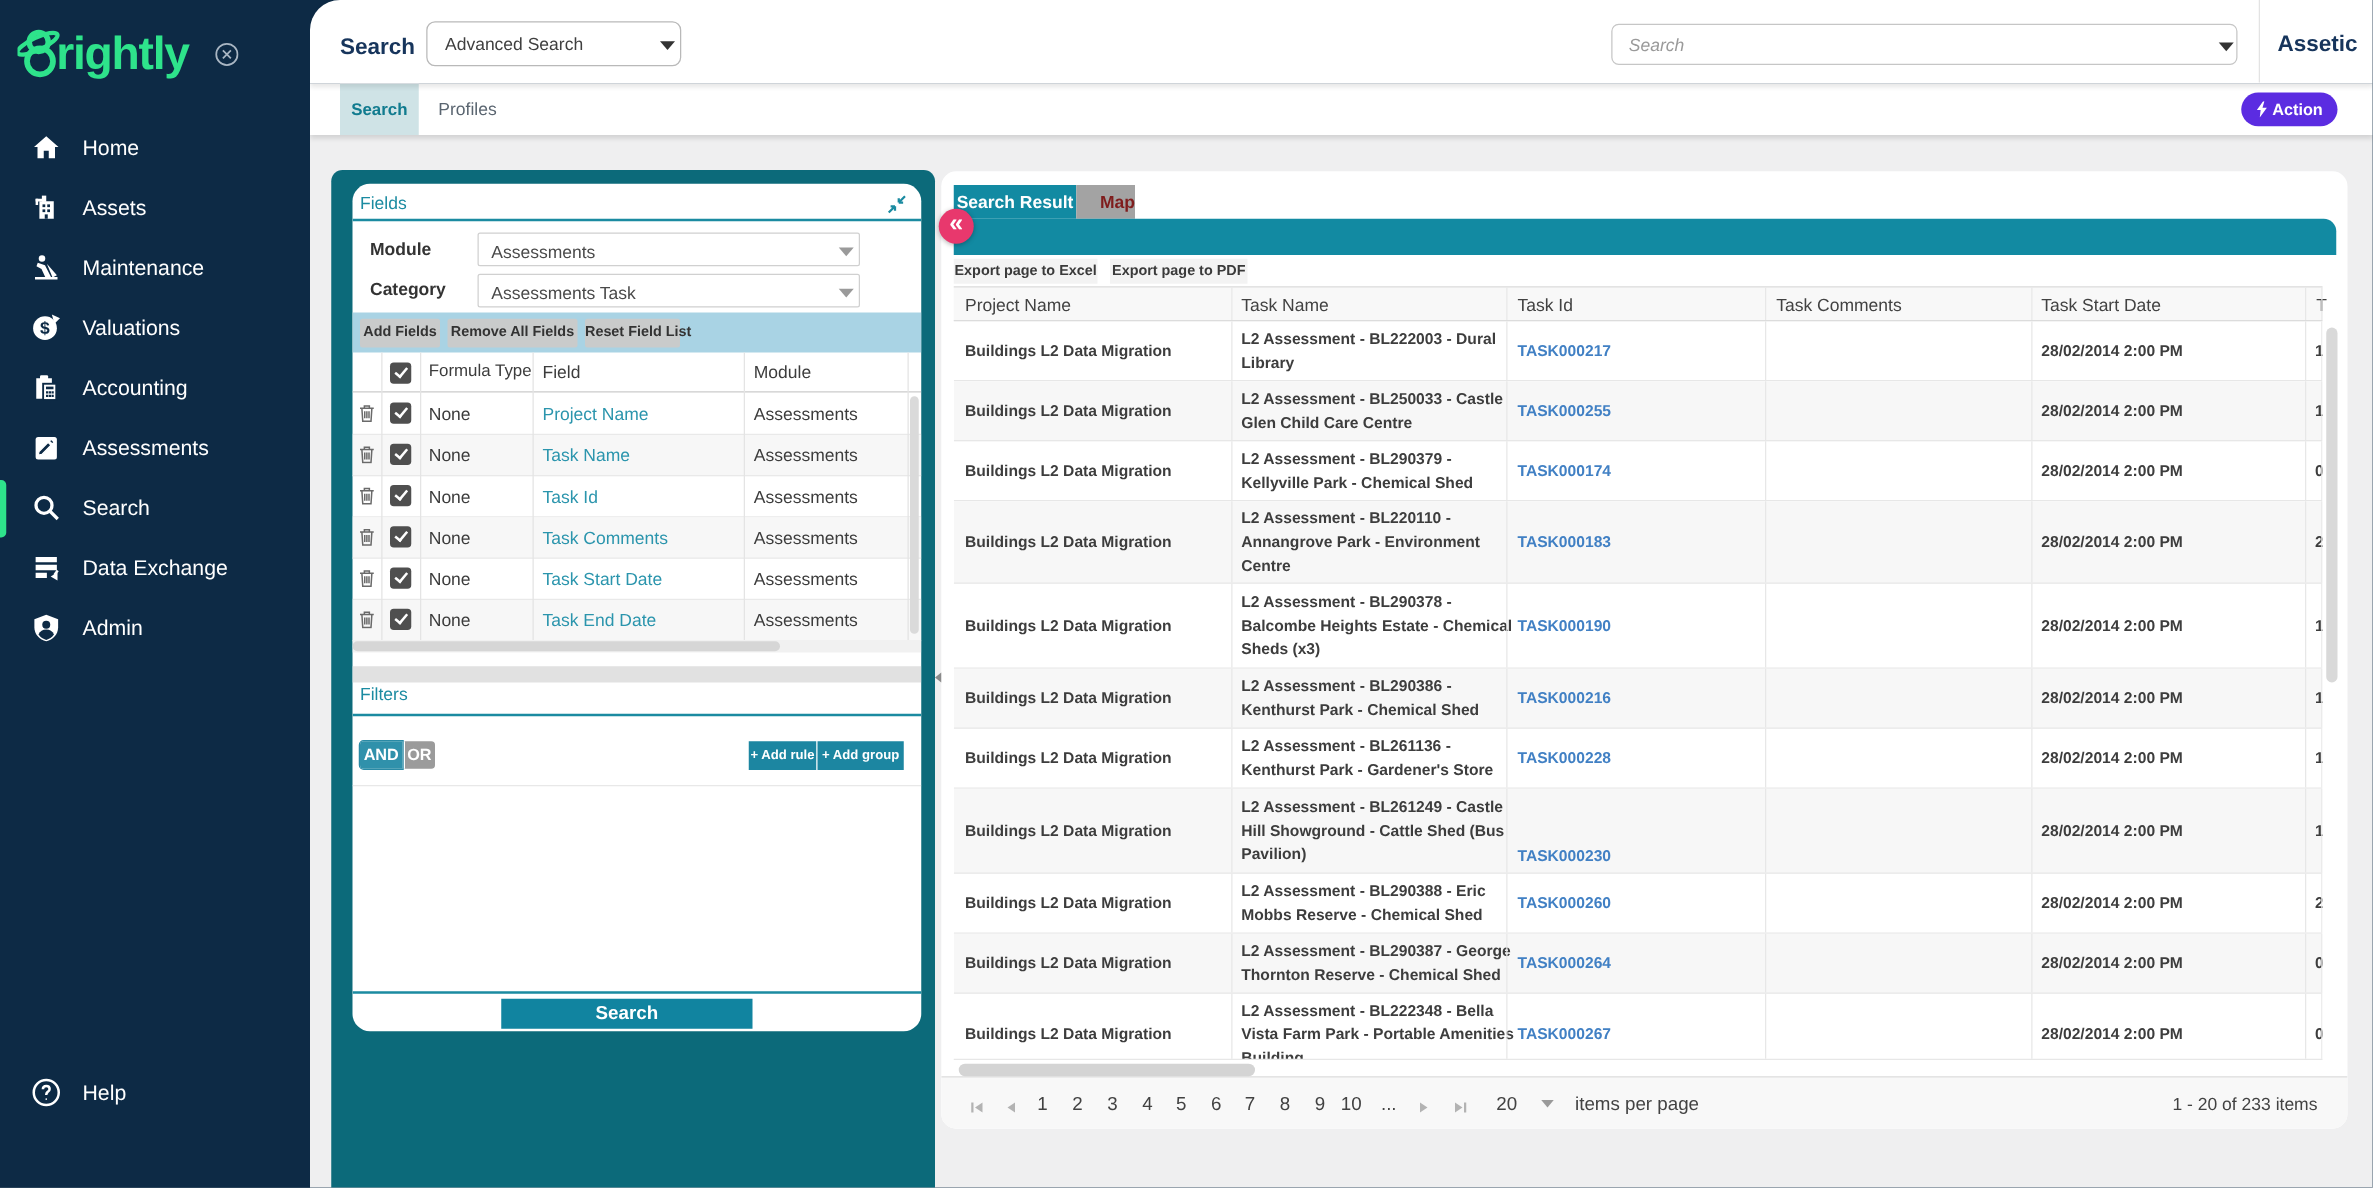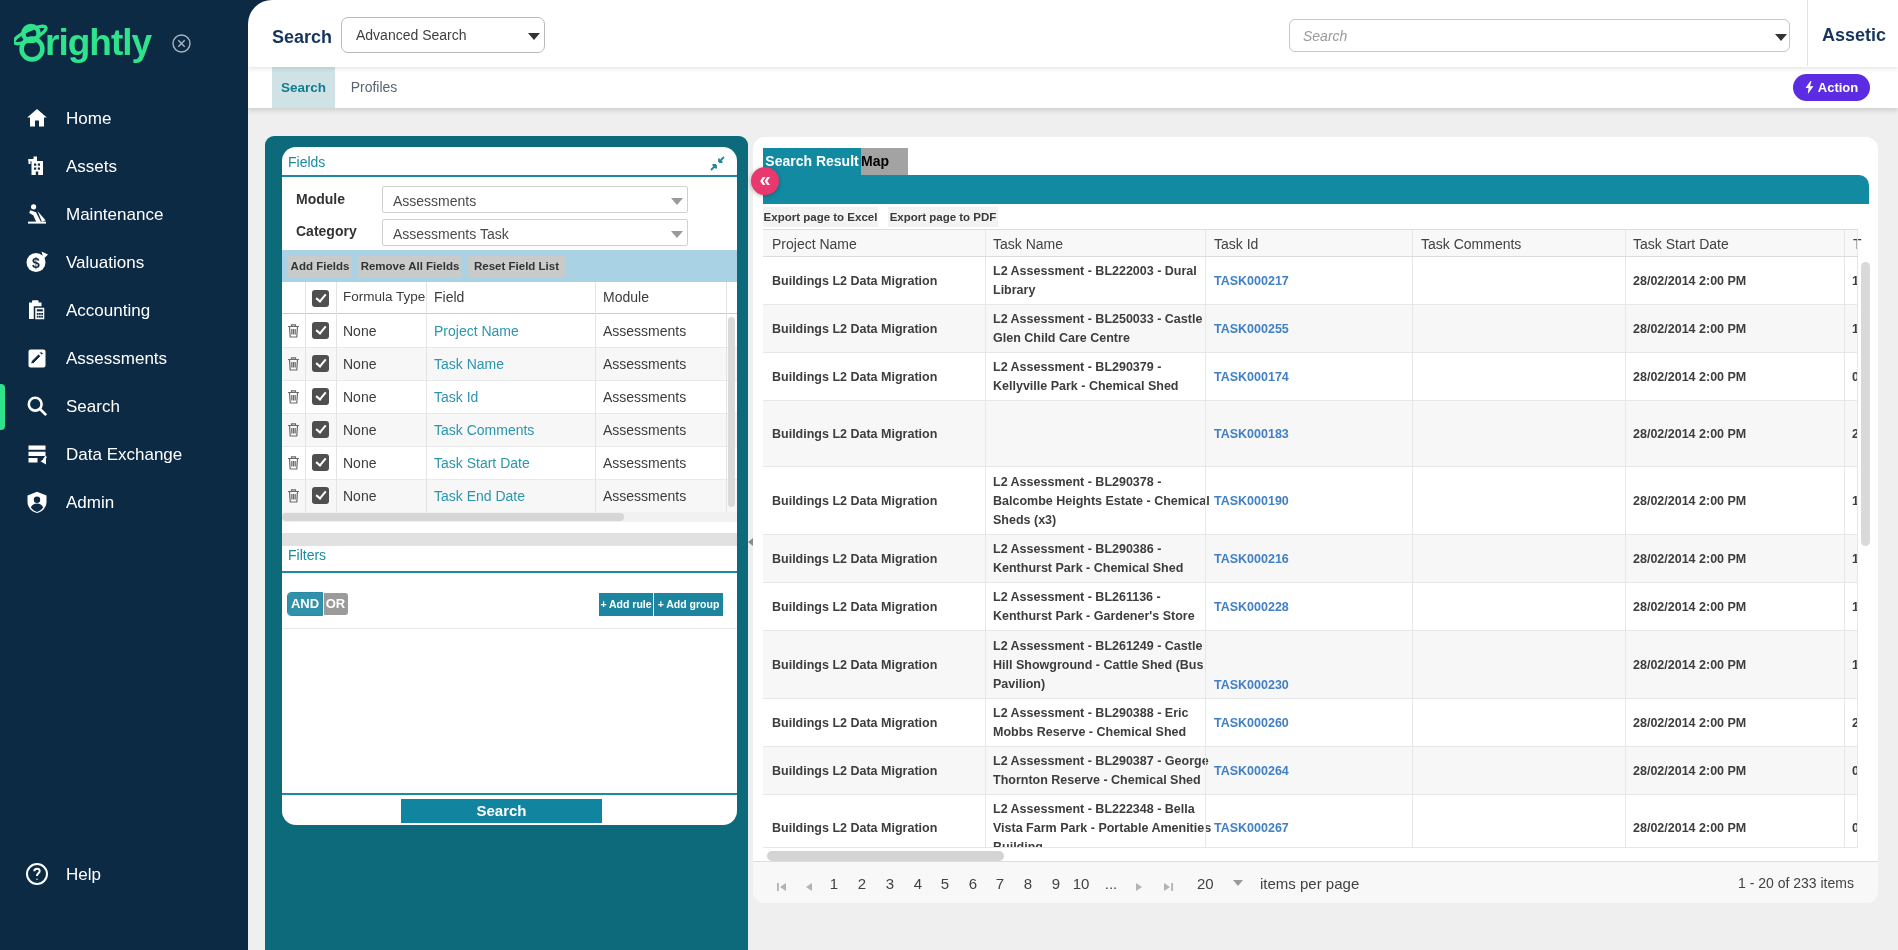--- a/index.html
+++ b/index.html
@@ -66,21 +66,21 @@
 #lhsbtrack { position:absolute; left:0; top:365px; width:455px; height:10px; background:#f1f1f1; }
 #lhsb { position:absolute; left:0; top:1px; width:342px; height:8px; background:#d6d6d6; border-radius:4px; }
 #lsplit { position:absolute; left:0; top:386px; width:455px; height:13px; background:#e1e1e1; }
 #andbtn { position:absolute; left:6px; top:446px; width:34px; height:22px; outline:1px solid #2a8aa5; background:#3091ab; color:#fff; font-size:13px; font-weight:bold; text-align:center; line-height:22px; border-radius:3px 0 0 3px; }
 #orbtn { position:absolute; left:40.5px; top:446px; width:25px; height:22px; background:#9b9b9b; color:#fff; font-size:13px; font-weight:bold; text-align:center; line-height:22px; border-radius:0 3px 3px 0; border-left:1px solid #fff; }
 .addbtn { position:absolute; top:446px; height:23px; background:#1c86a1; color:#fff; font-size:10.5px; font-weight:bold; text-align:center; line-height:23px; white-space:nowrap; }
 #lsearchbtn { position:absolute; left:119px; top:652px; width:201px; height:24px; background:#1184a0; color:#fff; font-size:15px; font-weight:bold; text-align:center; line-height:24px; }
 
 
 #rtab1 { position:absolute; left:10px; top:11px; width:98px; height:27px; background:#128aa2; color:#fff; font-size:14px; font-weight:bold; text-align:center; line-height:27px; white-space:nowrap; }
-#rtab2 { position:absolute; left:108px; top:11px; width:47px; height:27px; background:#a3a3a3; color:#000000; font-size:14px; font-weight:bold; text-align:left; line-height:27px; }
+#rtab2 { position:absolute; left:108px; top:11px; width:47px; height:27px; background:#a3a3a3; color:#7f1d1d; font-size:14px; font-weight:bold; text-align:right; line-height:27px; }
 #rtealbar { position:absolute; left:10px; top:38px; width:1106px; height:29px; background:#128aa2; border-radius:0 10px 0 0; }
 .expbtn { position:absolute; top:70px; height:20px; background:#f3f3f3; font-size:11.5px; font-weight:bold; color:#3a3a3a; text-align:center; line-height:20px; white-space:nowrap; }
 #rghead { position:absolute; left:10px; top:92px; width:1095px; height:28px; background:#f8f8f8; border-top:1px solid #dcdcdc; border-bottom:1px solid #dcdcdc; }
 #rghead span { position:absolute; top:6px; font-size:14px; color:#424242; }
 #rgridbody { position:absolute; left:10px; top:120px; width:1095px; height:591px; overflow:hidden; border-bottom:1px solid #e7e7e7; }
 .rrow { position:absolute; left:0; width:1095px; border-bottom:1px solid #e7e7e7; }
 .rrow.alt { background:#f7f7f7; }
 .rcell { position:absolute; top:50%; transform:translateY(-50%); font-size:12.5px; font-weight:bold; color:#3d3d3d; line-height:19px; white-space:nowrap; }
 .rcell.link { color:#4180c4; }
 .rvline { position:absolute; top:0; bottom:0; width:1px; background:#e7e7e7; }
@@ -236,21 +236,21 @@
         <span class="caret gray" style="left:288px;top:11px;"></span>
       </div>
     <div class="flbl" style="left:14px; top:76px;">Category</div>
     <div class="fsel" style="left:100px; top:72px;">
         <span class="t">Assessments Task</span>
         <span class="caret gray" style="left:288px;top:11px;"></span>
       </div>
     <div id="ltoolbar">
       <div class="gbtn" style="left:6px; width:64px;">Add Fields</div>
       <div class="gbtn" style="left:76px; width:104px;">Remove All Fields</div>
-      <div class="gbtn" style="left:186px; width:97px;">Reset Field List</div>
+      <div class="gbtn" style="left:186px; width:76px;">Reset Field List</div>
     </div>
     <div id="lgrid">
       <div class="lrow lhead" style="top:0px;">
         <span class="cb" style="left:30px;"></span>
         <span class="c3" style="font-size:13.5px;color:#3c3c3c;">Formula Type</span>
         <span class="c4" style="color:#3c3c3c;">Field</span>
         <span class="c5" style="color:#3c3c3c;">Module</span>
       </div>
       <div class="lrow" style="top:33px;">
           <svg class="tr" width="13" height="15" viewBox="0 0 13 15" fill="none" stroke="#6a6a6a" stroke-width="1.2">
@@ -382,20 +382,21 @@
           <span class="rcell" style="left:1089px;">0</span>
           <div class="rvline" style="left:222px;"></div>
           <div class="rvline" style="left:442px;"></div>
           <div class="rvline" style="left:649px;"></div>
           <div class="rvline" style="left:862px;"></div>
           <div class="rvline" style="left:1081px;"></div>
           <div class="rvline" style="left:1094px;"></div>
         </div>
       <div class="rrow alt" style="top:144px; height:66px;">
           <span class="rcell" style="left:9px;">Buildings L2 Data Migration</span>
+          <span class="rcell" style="left:230px;">L2 Assessment - BL220110 -<br>Annangrove Park - Environment<br>Centre</span>
           <span class="rcell link" style="left:451px;">TASK000183</span>
           <span class="rcell" style="left:870px;">28/02/2014 2:00 PM</span>
           <span class="rcell" style="left:1089px;">2</span>
           <div class="rvline" style="left:222px;"></div>
           <div class="rvline" style="left:442px;"></div>
           <div class="rvline" style="left:649px;"></div>
           <div class="rvline" style="left:862px;"></div>
           <div class="rvline" style="left:1081px;"></div>
           <div class="rvline" style="left:1094px;"></div>
         </div>

